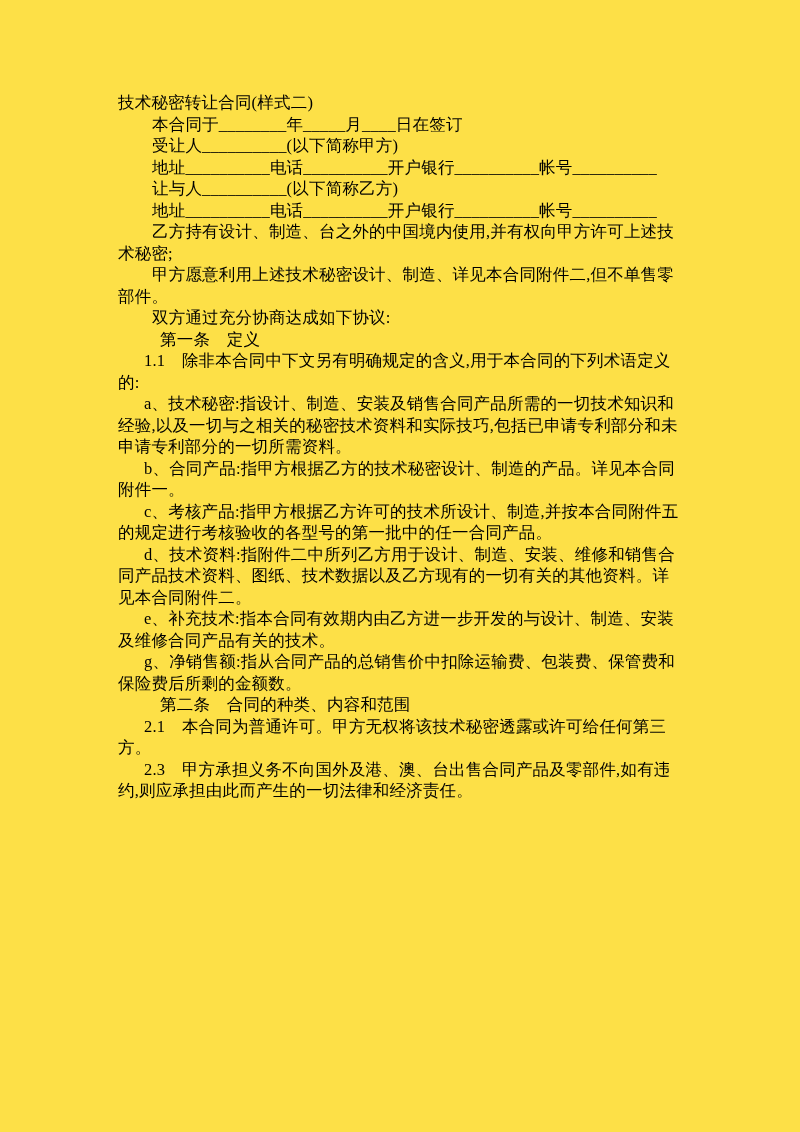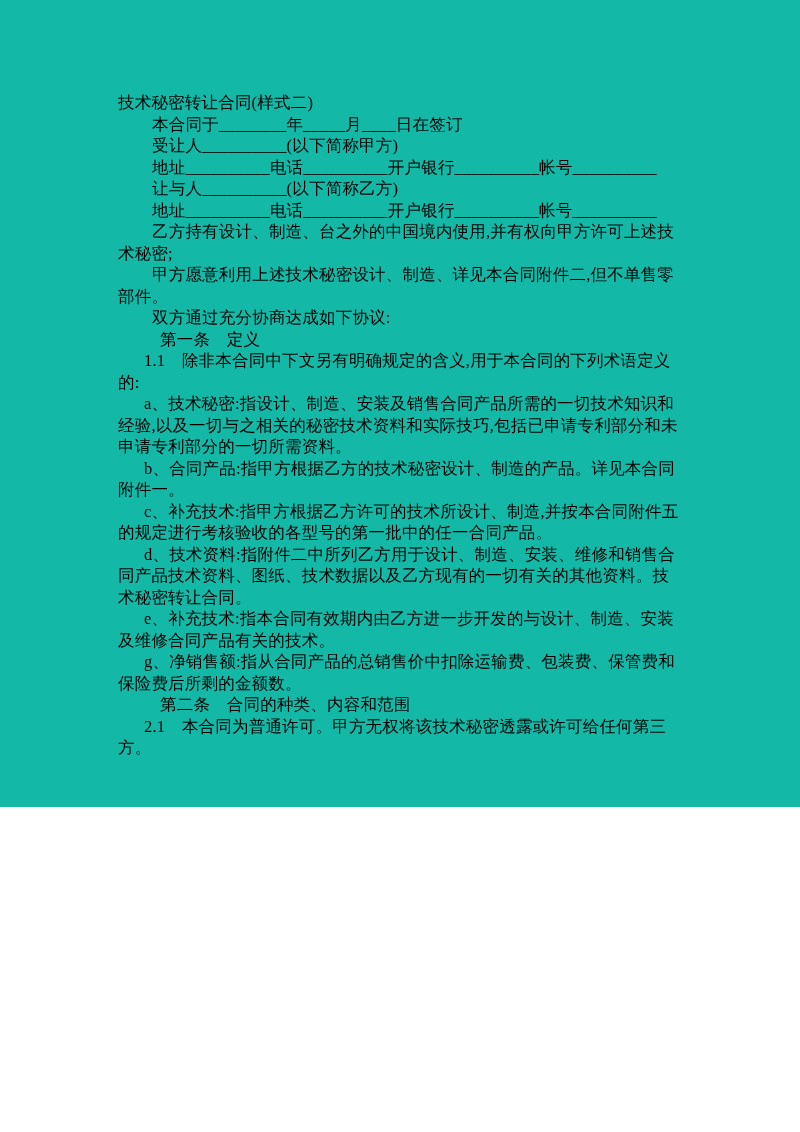--- a/index.html
+++ b/index.html
@@ -1,20 +1,20 @@
 <!DOCTYPE html>
 <html><head>
 <meta charset="utf-8">
 <style>
   html, body { margin: 0; padding: 0; background: #ffffff; }
   .page {
     position: relative;
     width: 800px;
-    height: 807px;
-    background: #14b8a6;
+    height: 1132px;
+    background: #fde047;
     overflow: hidden;
     font-family: "Liberation Serif", "DejaVu Serif", serif;
     color: #000000;
   }
   .doc {
     position: absolute;
     left: 118px;
     top: 92px;
     width: 562px;
     font-size: 16.5px;
@@ -49,22 +49,23 @@
     <p class="field">地址__________电话__________开户银行__________帐号__________</p>
 
     <p class="para">乙方持有设计、制造、台之外的中国境内使用,并有权向甲方许可上述技术秘密;</p>
     <p class="para">甲方愿意利用上述技术秘密设计、制造、详见本合同附件二,但不单售零部件。</p>
     <p class="para">双方通过充分协商达成如下协议:</p>
 
     <p class="head head-1">第一条　定义</p>
     <p class="item">1.1　除非本合同中下文另有明确规定的含义,用于本合同的下列术语定义的:</p>
     <p class="item">a、技术秘密:指设计、制造、安装及销售合同产品所需的一切技术知识和经验,以及一切与之相关的秘密技术资料和实际技巧,包括已申请专利部分和未申请专利部分的一切所需资料。</p>
     <p class="item">b、合同产品:指甲方根据乙方的技术秘密设计、制造的产品。详见本合同附件一。</p>
-    <p class="item">c、补充技术:指甲方根据乙方许可的技术所设计、制造,并按本合同附件五的规定进行考核验收的各型号的第一批中的任一合同产品。</p>
-    <p class="item">d、技术资料:指附件二中所列乙方用于设计、制造、安装、维修和销售合同产品技术资料、图纸、技术数据以及乙方现有的一切有关的其他资料。技术秘密转让合同。</p>
+    <p class="item">c、考核产品:指甲方根据乙方许可的技术所设计、制造,并按本合同附件五的规定进行考核验收的各型号的第一批中的任一合同产品。</p>
+    <p class="item">d、技术资料:指附件二中所列乙方用于设计、制造、安装、维修和销售合同产品技术资料、图纸、技术数据以及乙方现有的一切有关的其他资料。详见本合同附件二。</p>
     <p class="item">e、补充技术:指本合同有效期内由乙方进一步开发的与设计、制造、安装及维修合同产品有关的技术。</p>
     <p class="item">g、净销售额:指从合同产品的总销售价中扣除运输费、包装费、保管费和保险费后所剩的金额数。</p>
 
     <p class="head head-2">第二条　合同的种类、内容和范围</p>
     <p class="item">2.1　本合同为普通许可。甲方无权将该技术秘密透露或许可给任何第三方。</p>
+    <p class="item gap-above">2.3　甲方承担义务不向国外及港、澳、台出售合同产品及零部件,如有违约,则应承担由此而产生的一切法律和经济责任。</p>
 
   </div>
 </div>
 
 </body></html>

